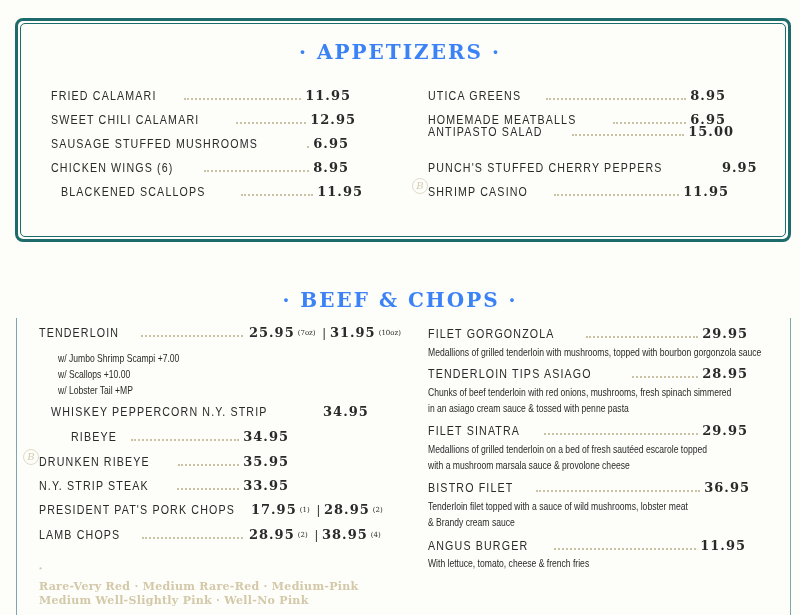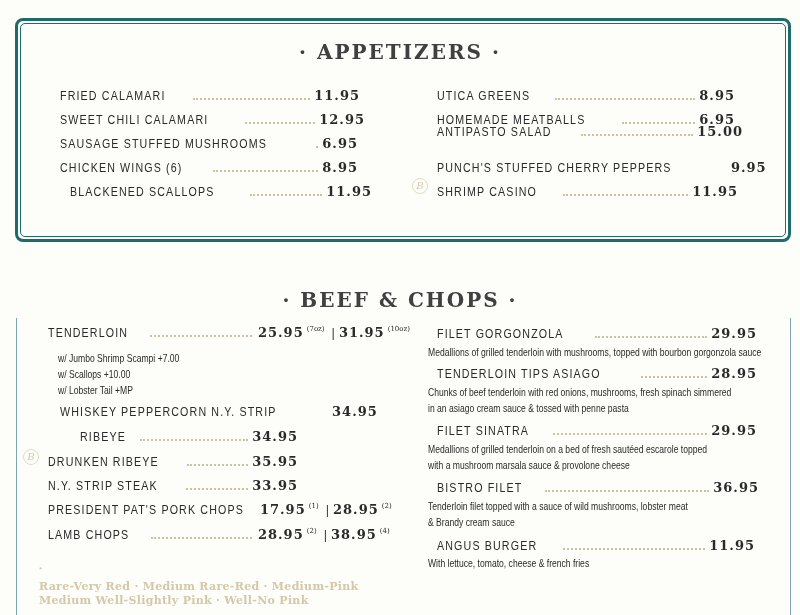--- a/index.html
+++ b/index.html
@@ -10,26 +10,26 @@
       position: absolute; left: 15px; top: 18px; width: 776px; height: 224px;
       border: 3px solid #1e6b6c; border-radius: 8px;
     }
     .app-box::after {
       content: ""; position: absolute; left: 2px; top: 2px; right: 2px; bottom: 2px;
       border: 1px solid #1e6b6c; border-radius: 5px;
     }
     .section-title {
       position: absolute; left: 0; right: 0; text-align: center;
       font-family: "DejaVu Serif", "Liberation Serif", serif; font-weight: bold;
-      color: #404040; font-size: 20px; letter-spacing: 2px;
+      color: #3b82f6; font-size: 20px; letter-spacing: 2px;
     }
     .app-title { top: 40px; }
     .beef-title { top: 276px; margin-top: 12px; }
 
-    .row { position: absolute; display: flex; align-items: flex-start; white-space: nowrap; margin-left: 9px; }
+    .row { position: absolute; display: flex; align-items: center; white-space: nowrap; }
     .name {
       font-family: "Liberation Sans", sans-serif; font-size: 13px; letter-spacing: 1.4px;
       color: #2a2a2a; transform: scaleX(0.82); transform-origin: left; display: inline-block;
     }
     .dots {
       flex: 1; border-bottom: 2px dotted #c9c3a4; margin: 0 4px; height: 1px; align-self: center; margin-top: 6px;
     }
     .price {
       font-family: "DejaVu Serif", "Liberation Serif", serif; font-weight: bold; font-size: 13px;
       letter-spacing: 1px; color: #2a2a2a;

